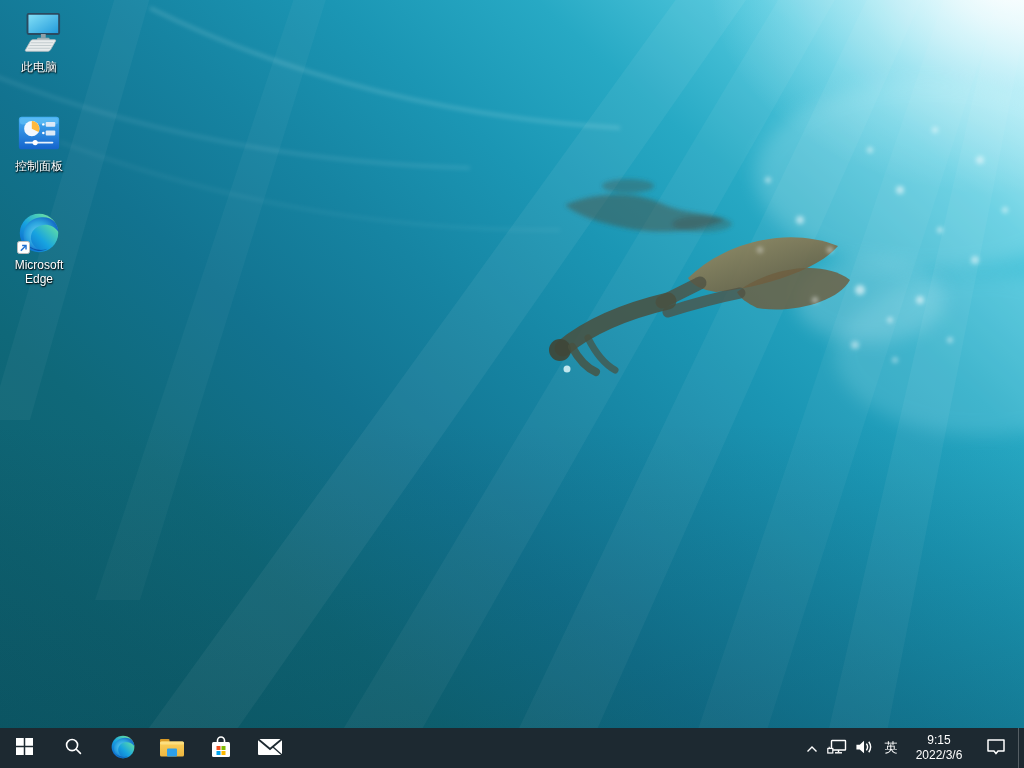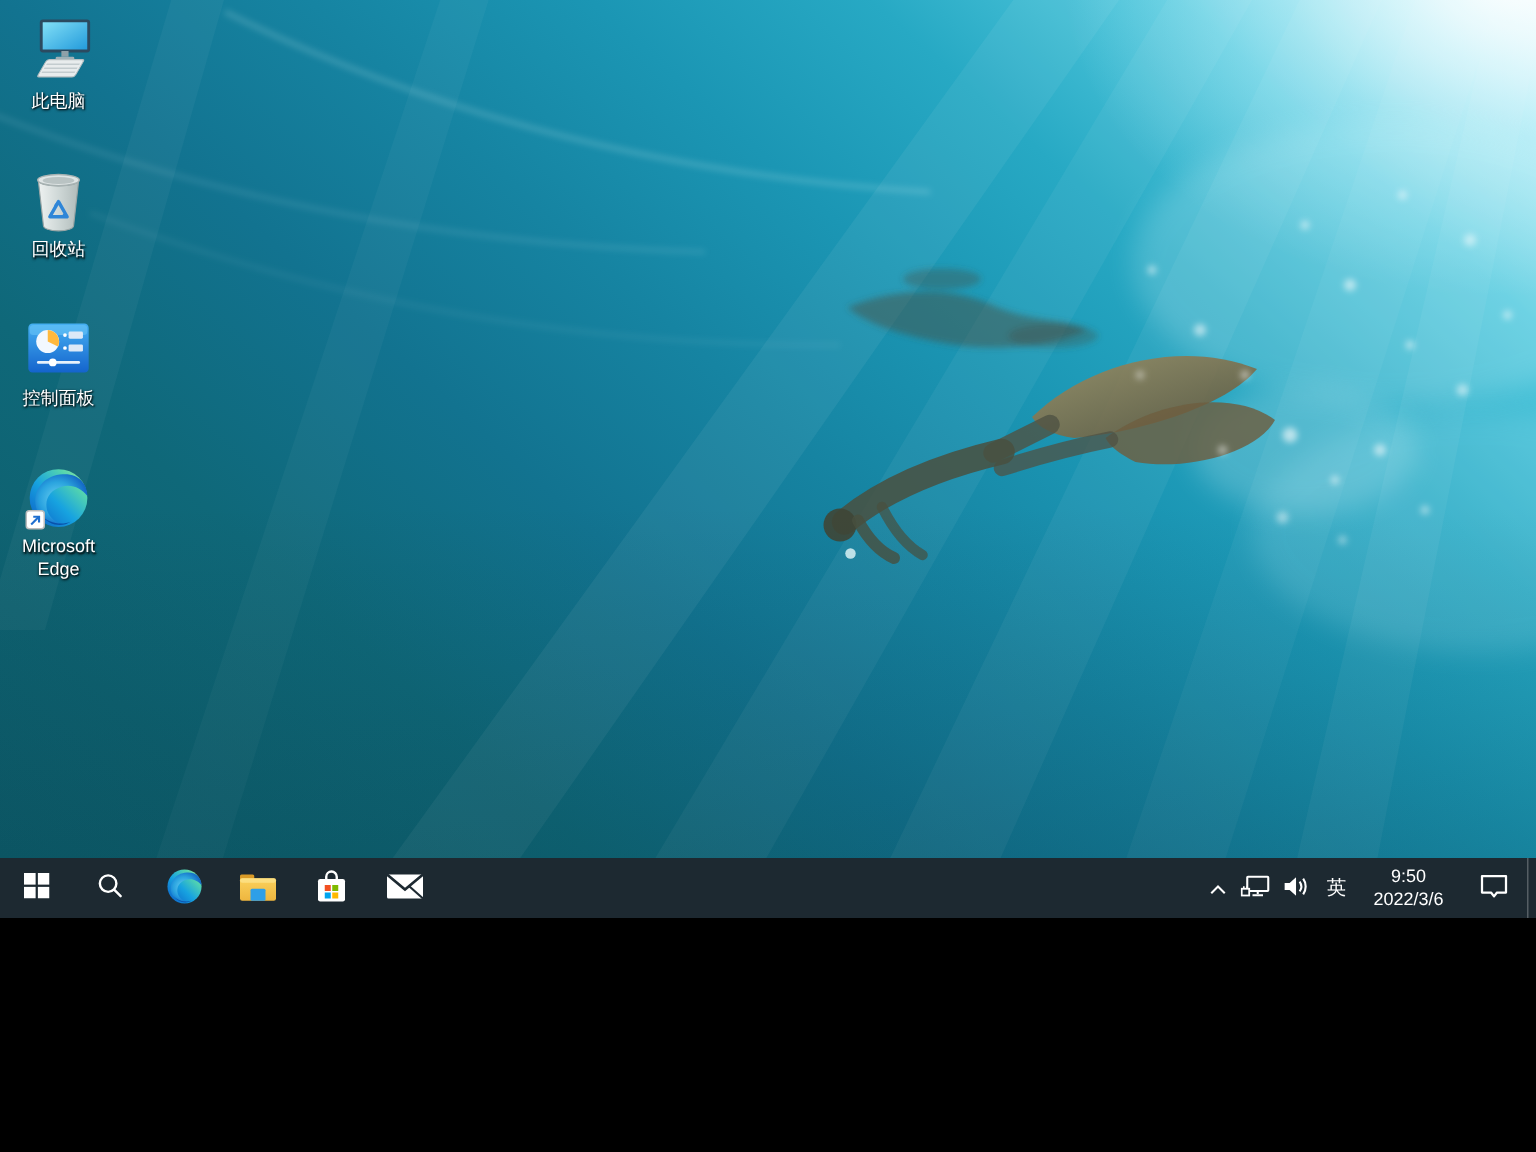--- a/index.html
+++ b/index.html
@@ -1,18 +1,18 @@
 <!DOCTYPE html>
 <html><head>
 <meta charset="utf-8">
 <style>
   html,body{margin:0;padding:0;background:#000;}
   *{box-sizing:border-box;}
   .screen{
-    position:relative;width:1024px;height:612px;overflow:hidden;
+    position:relative;width:1024px;height:768px;overflow:hidden;
     font-family:"Liberation Sans","DejaVu Sans",sans-serif;
     -webkit-font-smoothing:antialiased;
   }
   
   .wallpaper{position:absolute;inset:0;
     background:linear-gradient(222deg,
       #e8fafc 0%, #a9eaf4 5%, #52c9de 14%, #27a9c4 26%,
       #1b96b4 37%, #1684a2 48%, #127390 60%, #0f6879 74%,
       #0e6170 86%, #0d5c6b 100%);
   }
@@ -154,41 +154,20 @@
             <rect x="16" y="0" width="26" height="12" rx="1.5" fill="#e8eced" stroke="#b6bfc2" stroke-width="0.8"></rect>
             <line x1="17.5" y1="3.2" x2="40.5" y2="3.2" stroke="#c3cccf" stroke-width="1"></line>
             <line x1="17.5" y1="6" x2="40.5" y2="6" stroke="#c3cccf" stroke-width="1"></line>
             <line x1="17.5" y1="8.8" x2="40.5" y2="8.8" stroke="#c3cccf" stroke-width="1"></line>
           </g>
         </svg>
       </span>
       <span class="lbl">此电脑</span>
     </div>
 
-    <div class="desktop-icon">
-      <span class="ico">
-        <svg width="46" height="46" viewBox="0 0 48 48">
-          <defs>
-            <linearGradient id="binG" x1="0" y1="0" x2="1" y2="0">
-              <stop offset="0" stop-color="#eef2f1"></stop>
-                <stop offset="0.5" stop-color="#cfd8d7"></stop>
-                <stop offset="1" stop-color="#b0bbba"></stop>
-            </linearGradient>
-          </defs>
-          <path d="M10,11 C10,13 16,14.5 24,14.5 C32,14.5 38,13 38,11 L34.5,42 C34.5,44.2 30,45.8 24,45.8 C18,45.8 13.5,44.2 13.5,42 Z" fill="url(#binG)" stroke="#9aa5a5" stroke-width="0.8"></path>
-          <ellipse cx="24" cy="10.5" rx="14.5" ry="3.9" fill="#dfe5e5" stroke="#a7b2b2" stroke-width="1"></ellipse>
-          <ellipse cx="24" cy="10.8" rx="11" ry="2.5" fill="#b9c3c3"></ellipse>
-          <path d="M24,25.5 l6,10.5 h-12 z" fill="none" stroke="#2f86d8" stroke-width="2.4" stroke-linejoin="round"></path>
-          <line x1="24" y1="25.5" x2="21.5" y2="28.5" stroke="#2f86d8" stroke-width="1.6"></line>
-          <line x1="30" y1="36" x2="27" y2="34.5" stroke="#2f86d8" stroke-width="1.6"></line>
-          <line x1="18" y1="36" x2="19.5" y2="33" stroke="#2f86d8" stroke-width="1.6"></line>
-        </svg>
-      </span>
-      <span class="lbl">回收站</span>
-    </div>
 
     <div class="desktop-icon">
       <span class="ico">
         <svg width="46" height="46" viewBox="0 0 48 48">
           <defs>
             <linearGradient id="cpG" x1="0" y1="0" x2="0" y2="1">
               <stop offset="0" stop-color="#45b0f2"></stop>
                 <stop offset="1" stop-color="#1464cd"></stop>
             </linearGradient>
           </defs>
@@ -353,21 +332,21 @@
             <polygon points="1.5,5.5 5,5.5 9.5,1.5 9.5,14.5 5,10.5 1.5,10.5" fill="#fff"></polygon>
             <path d="M12,4.5 A6,6 0 0 1 12,11.5" stroke="#fff" stroke-width="1.5" fill="none"></path>
             <path d="M14.5,2.5 A9.5,9.5 0 0 1 14.5,13.5" stroke="#fff" stroke-width="1.5" fill="none"></path>
           </svg>
         </span>
       </button>
 
       <button class="tray-btn w26 tray-lang">英</button>
 
       <div class="tray-clock">
-        <div>9:50</div>
+        <div>9:15</div>
         <div>2022/3/6</div>
       </div>
 
       <button class="tray-btn w44">
         <span>
           <svg width="20" height="18" viewBox="0 0 20 18">
             <path d="M2,2 H18 V13 H12 L10,15.6 L8,13 H2 Z" stroke="#fff" stroke-width="1.5" fill="none" stroke-linejoin="round"></path>
           </svg>
         </span>
       </button>

